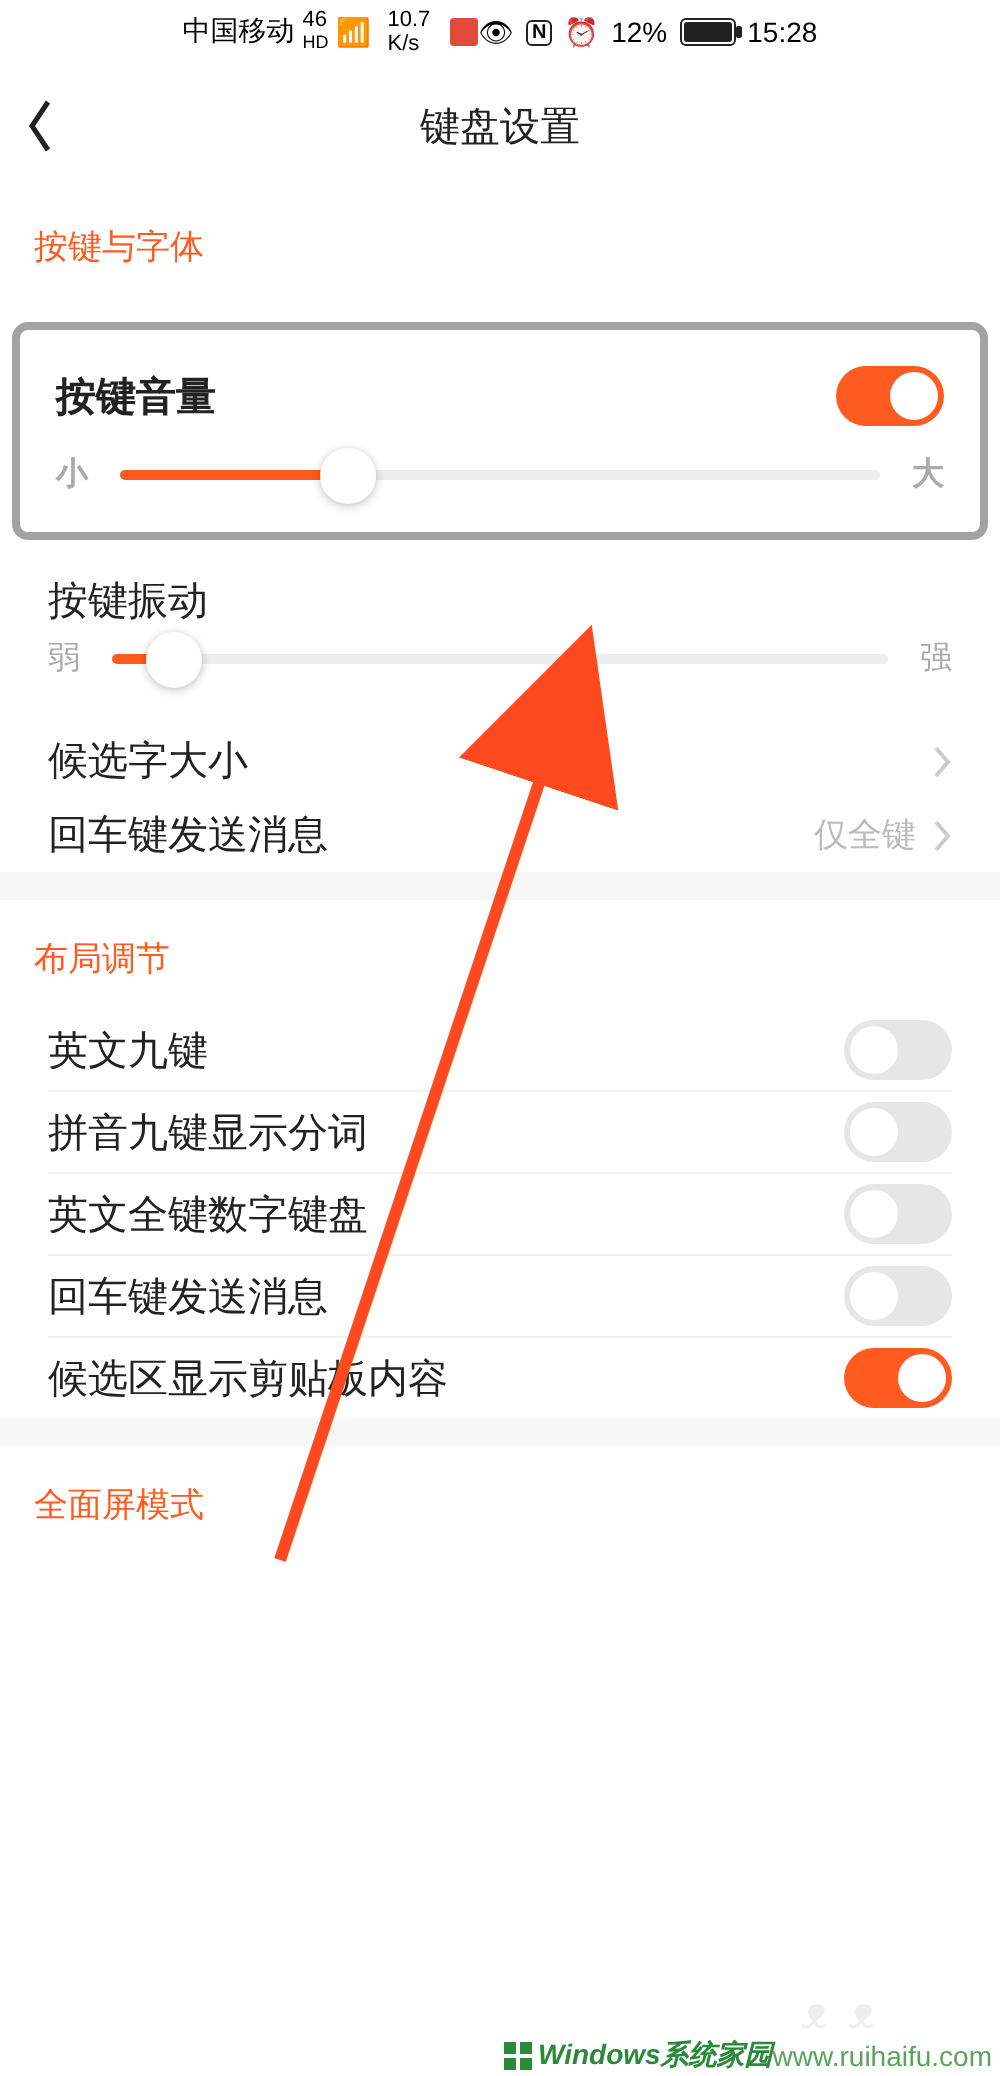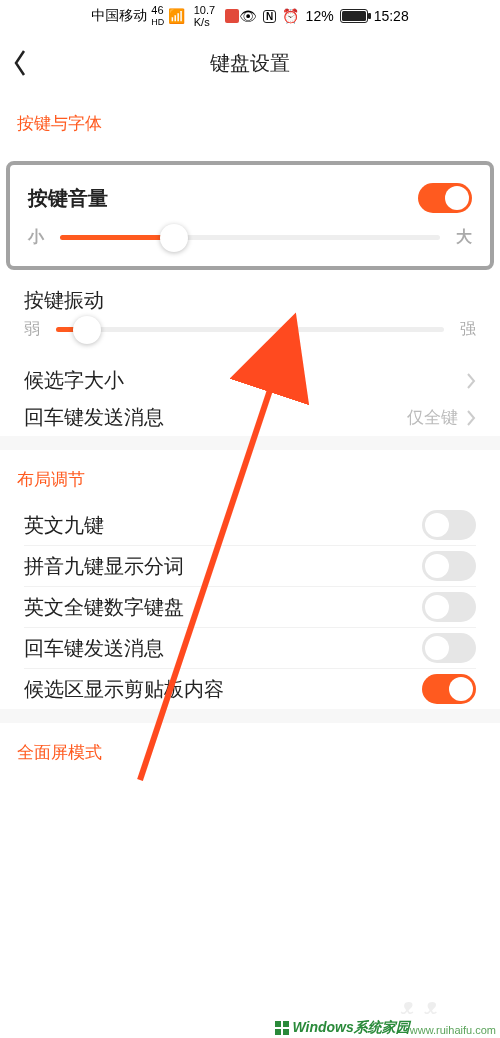--- a/index.html
+++ b/index.html
@@ -147,21 +147,21 @@
     display:flex;
     flex-direction:row;
     align-items:flex-end;
     line-height:1.1;
     z-index:11;
   }
   .watermark .wm1 { display:flex; align-items:center; gap:2px; font-style:italic; font-weight:bold;}
   .watermark .wm1 .wlogo {
     width:16px;height:16px;display:inline-flex;align-items:center;justify-content:center;
   }
-  .watermark .wm2 { font-size:11px; color:#5aa35a; }
+  .watermark .wm2 { font-size:14px; color:#5aa35a; }
   .wm-ghost {
     position:absolute;
     right:60px; bottom:18px;
     color:#eee;
     font-size:22px;
     letter-spacing:2px;
     z-index:9;
     font-style:italic;
   }
   .page { position:relative; width:500px; height:1038px; overflow:hidden;}

